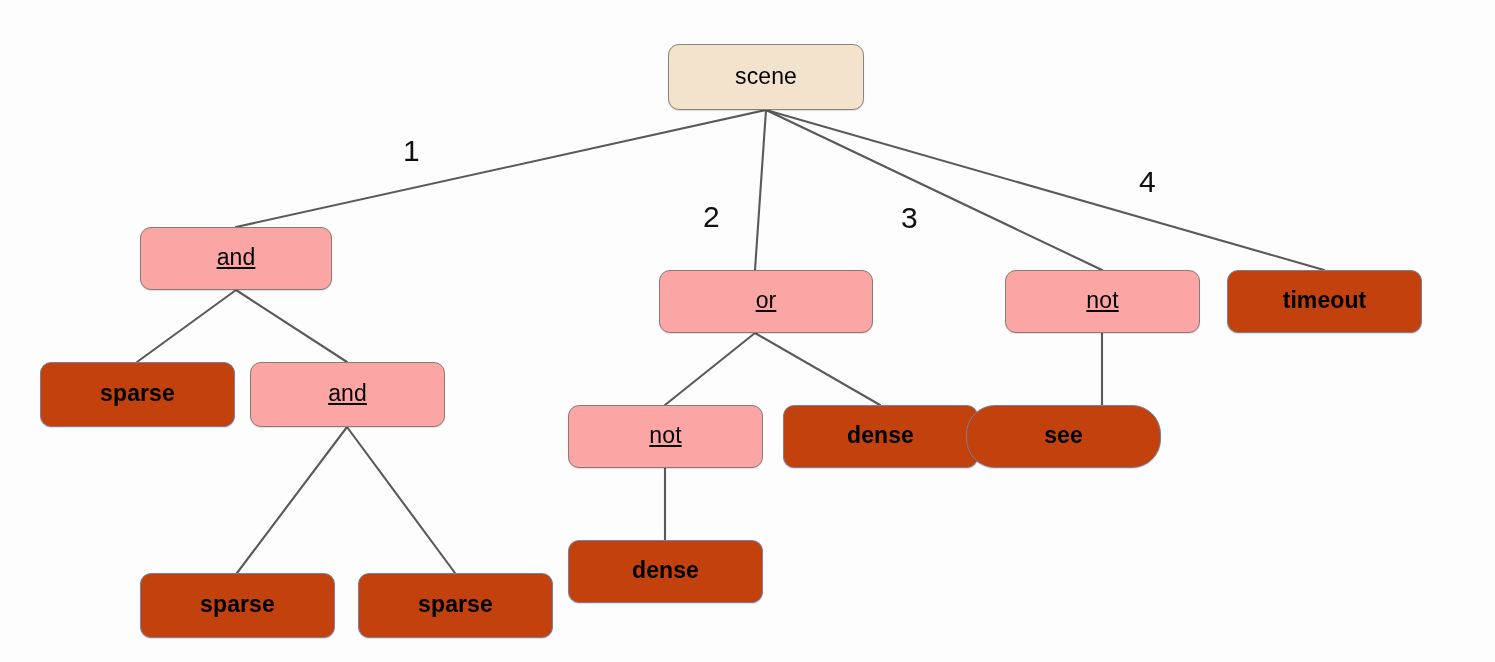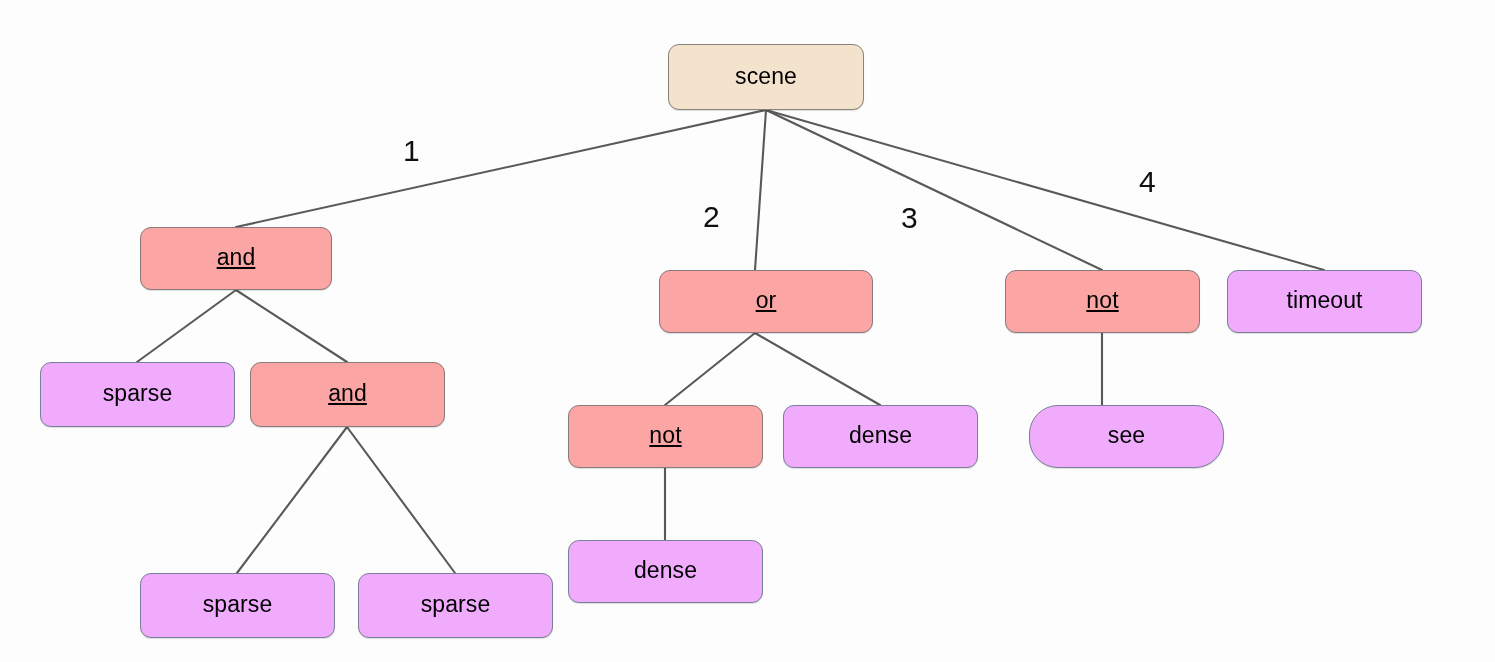--- a/index.html
+++ b/index.html
@@ -36,21 +36,21 @@
     line-height: 1;
     letter-spacing: 0.1px;
     box-shadow: 0 1px 1px rgba(0,0,0,0.13);
   }
   .node-label {
     display: block;
     transform: translateY(-1px);
   }
   .node.root   { background: #f3e3cd; border-color: #8a8378; }
   .node.op     { background: #fca5a5; border-color: #8a7a79; text-decoration: underline; }
-  .node.leaf   { background: #f0abfc; border-color: #79819a; }
+  .node.leaf   { background: #c2410c; border-color: #79819a; font-weight: bold; }
   .edge-label {
     position: absolute;
     font-size: 30px;
     color: #0f0f0f;
     line-height: 1;
     white-space: nowrap;
   }
 </style>
 </head>
 <body>
@@ -97,21 +97,21 @@
       </div>
       <div class="node leaf" style="left: 783px; top: 405px; width: 195px; height: 63px;">
         <span class="node-label">dense</span>
       </div>
       <div class="node leaf" style="left: 568px; top: 540px; width: 195px; height: 63px;">
         <span class="node-label">dense</span>
       </div>
       <div class="node op" style="left: 1005px; top: 270px; width: 195px; height: 63px;">
         <span class="node-label">not</span>
       </div>
-      <div class="node leaf" style="left: 1029px; top: 405px; width: 195px; height: 63px; border-radius: 29px;">
+      <div class="node leaf" style="left: 966px; top: 405px; width: 195px; height: 63px; border-radius: 29px;">
         <span class="node-label">see</span>
       </div>
       <div class="node leaf" style="left: 1227px; top: 270px; width: 195px; height: 63px;">
         <span class="node-label">timeout</span>
       </div>
     </div>
   <div id="label-layer">
       <div class="edge-label" style="left: 403px; top: 136px;">1</div>
       <div class="edge-label" style="left: 703px; top: 202px;">2</div>
       <div class="edge-label" style="left: 901px; top: 203px;">3</div>

